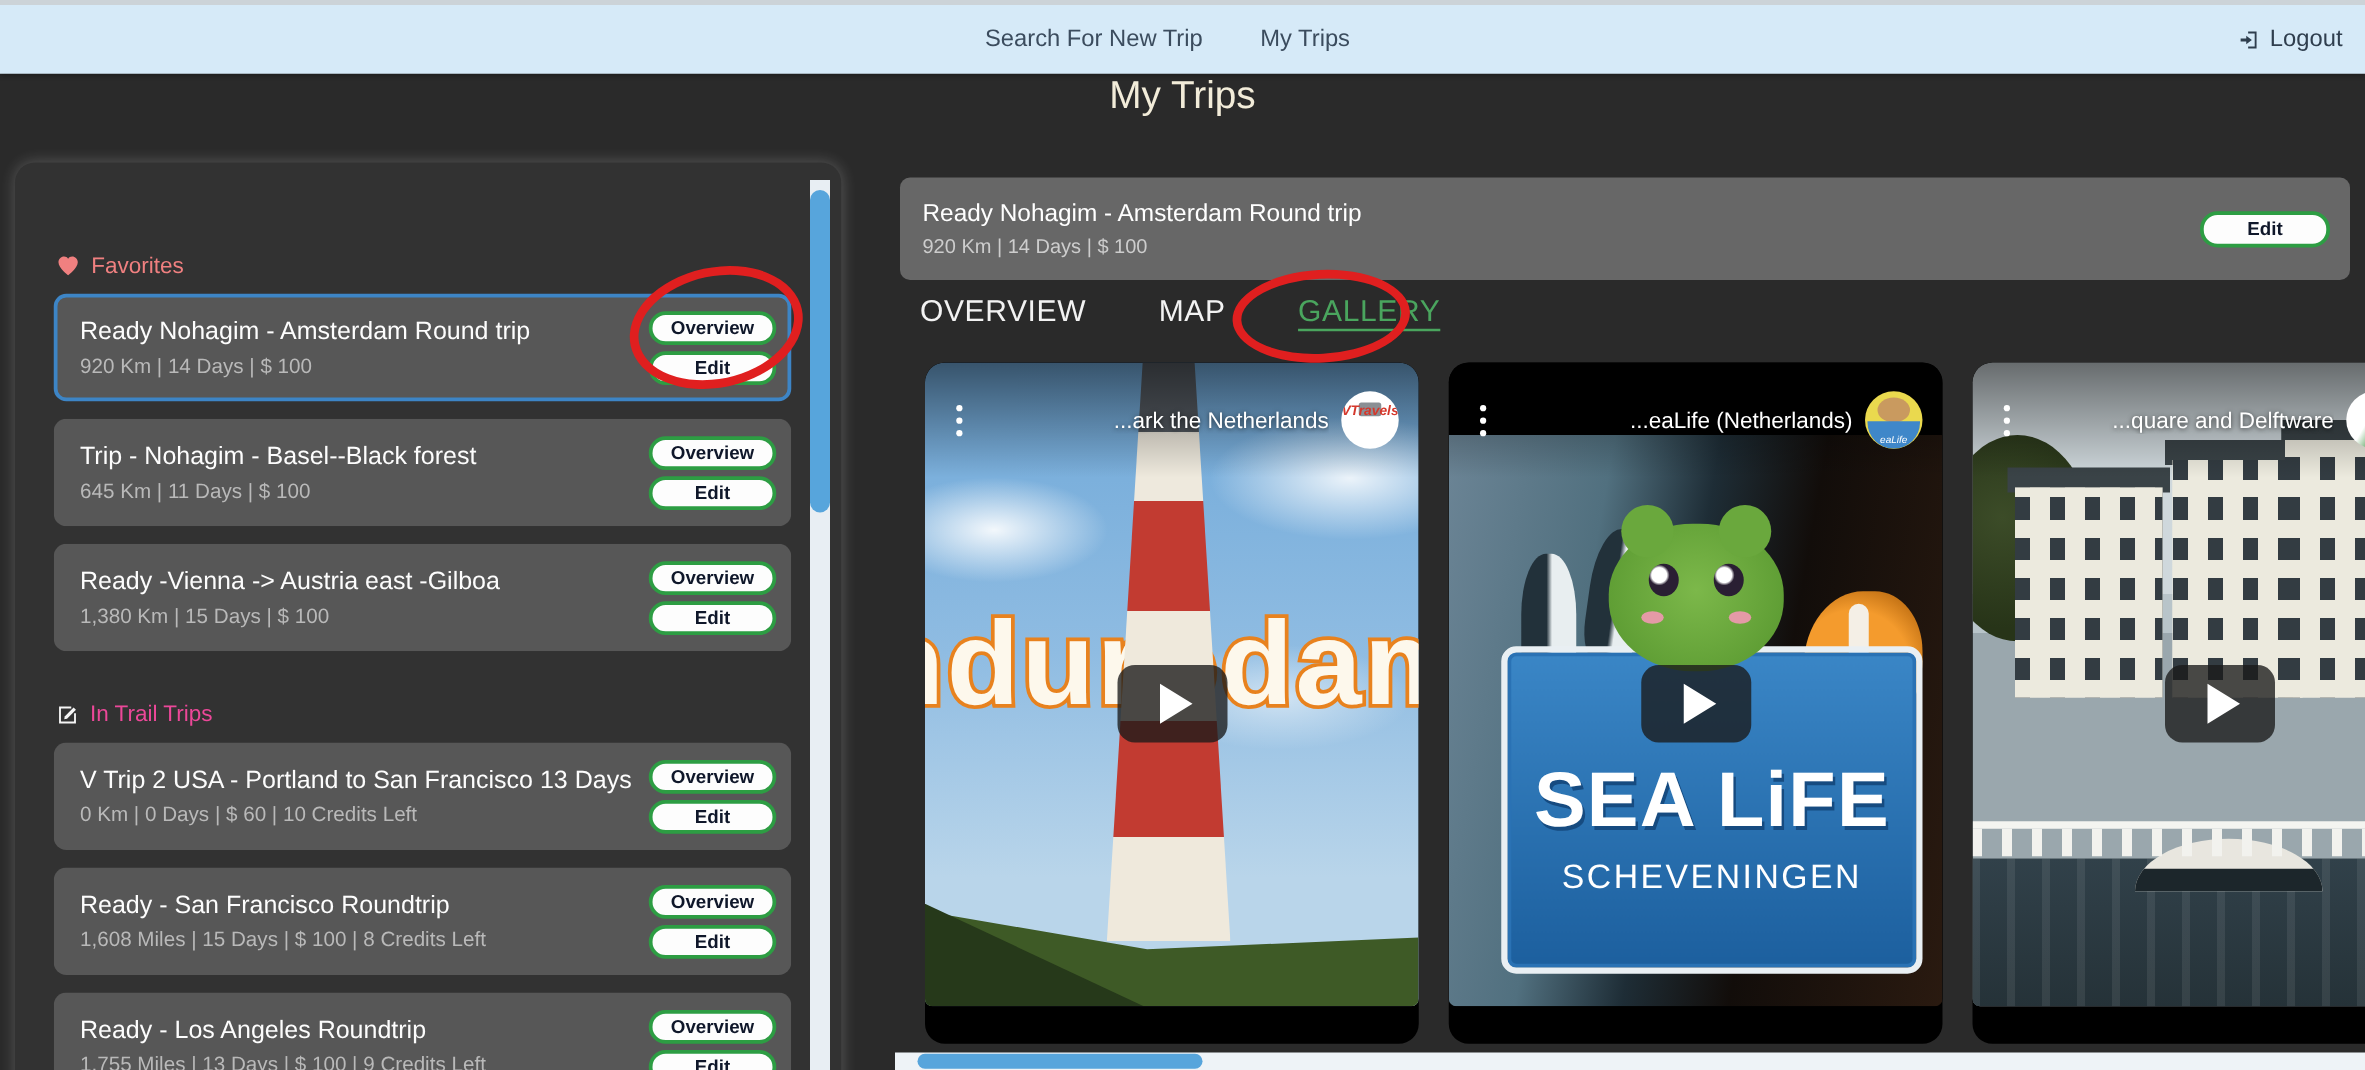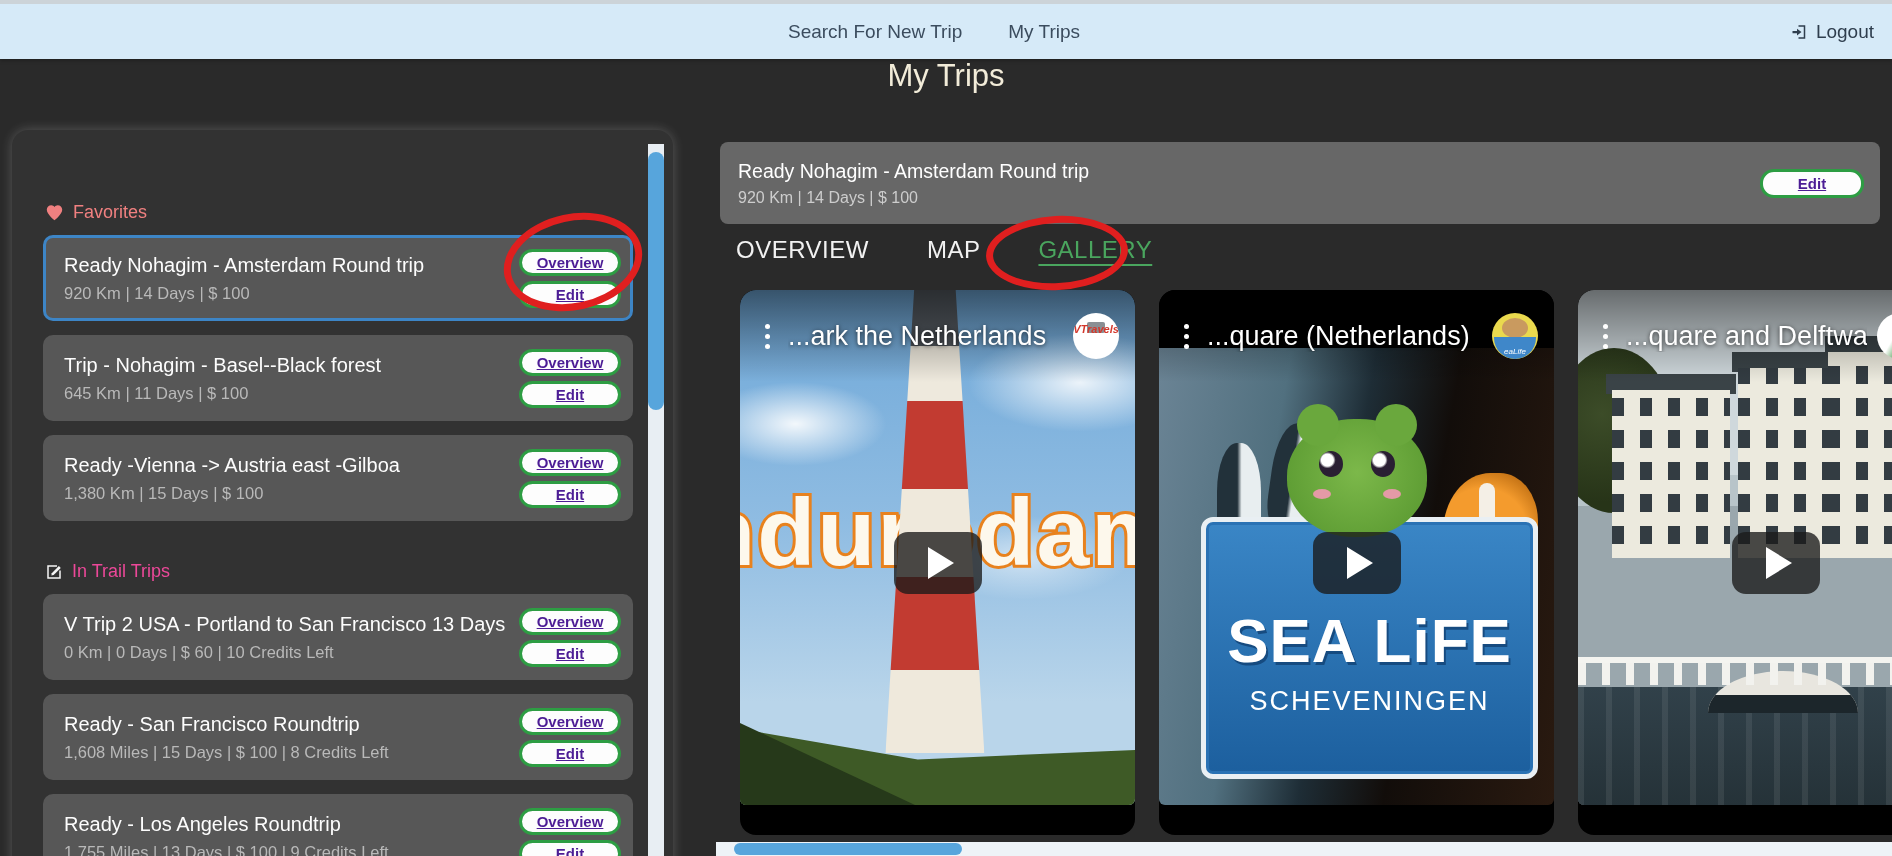--- a/index.html
+++ b/index.html
@@ -29,22 +29,22 @@
   .section-label.trail{color:#ec4899;margin-top:40px;}
   .trip-card{width:590px;height:86px;background:#575757;border:3px solid transparent;
              border-radius:10px;margin-bottom:14px;display:flex;align-items:center;
              justify-content:space-between;padding:0 9px 0 18px;cursor:pointer;}
   .trip-card.selected{border-color:#3d85c6;}
   .trip-text{min-width:0;}
   .trip-title{font-size:20px;color:#fdfdfd;margin-bottom:7px;white-space:nowrap;}
   .trip-meta{font-size:16.5px;color:#b9b9b9;white-space:nowrap;}
   .btn-col{display:flex;flex-direction:column;gap:5px;flex:none;}
   .pill{width:102px;height:27px;border-radius:14px;background:#fdfdfd;border:3px solid #2d9d43;
-        color:#4c1d95;font-weight:bold;font-size:15px;display:flex;align-items:center;
-        justify-content:center;cursor:pointer;font-family:"Liberation Sans",sans-serif;padding:0;text-decoration:underline;}
+        color:#0f172a;font-weight:bold;font-size:15px;display:flex;align-items:center;
+        justify-content:center;cursor:pointer;font-family:"Liberation Sans",sans-serif;padding:0;}
 
   
   .vscroll{position:absolute;right:9px;top:14px;width:16px;height:732px;background:#e8eef3;}
   .vthumb{position:absolute;top:8px;left:0;width:16px;height:258px;background:#57a5dc;border-radius:8px;}
 
   
   .main-header{position:absolute;left:720px;top:142px;width:1160px;height:82px;background:#676767;
                border-radius:8px;display:flex;align-items:center;justify-content:space-between;
                padding:0 16px 0 18px;z-index:3;}
   .mh-title{font-size:19.5px;color:#ffffff;margin-bottom:6px;}
@@ -57,21 +57,21 @@
 
   
   .gallery{position:absolute;left:740px;top:290px;display:flex;gap:24px;z-index:3;}
   .vcard{position:relative;width:395px;height:545px;background:#000;border-radius:16px;
          overflow:hidden;flex:none;}
   .thumb{position:absolute;left:0;right:0;top:0;bottom:30px;overflow:hidden;border-radius:16px 16px 6px 6px;}
   .vheader{position:absolute;top:0;left:0;right:0;height:92px;z-index:6;display:flex;align-items:center;
            padding:0 16px;gap:10px;background:linear-gradient(rgba(0,0,0,.5),rgba(0,0,0,0));}
   .kebab{width:22px;display:flex;flex-direction:column;gap:5px;align-items:center;cursor:pointer;flex:none;}
   .kebab i{width:5px;height:5px;border-radius:50%;background:#fff;}
-  .vtitle{flex:1;text-align:left;color:#fff;font-size:27px;text-shadow:0 1px 4px rgba(0,0,0,.7);
+  .vtitle{flex:1;text-align:right;color:#fff;font-size:18px;text-shadow:0 1px 4px rgba(0,0,0,.7);
           white-space:nowrap;overflow:hidden;}
   .avatar{position:relative;width:46px;height:46px;border-radius:50%;flex:none;overflow:hidden;cursor:pointer;}
   .avatar1{background:#fff;}
   .avatar1 .cam{position:absolute;top:9px;left:50%;transform:translateX(-50%);width:18px;height:11px;
                 background:#8a8f94;border-radius:2px;}
   .avatar1 .ch{position:absolute;bottom:24px;width:100%;text-align:center;font-size:11px;font-weight:bold;
                font-style:italic;color:#d4382c;}
   .avatar2{background:#ead94e;}
   .avatar2 .hamhead{position:absolute;top:5px;left:50%;transform:translateX(-50%);width:26px;height:20px;
                     background:#c99a5f;border-radius:50%;}
@@ -334,21 +334,21 @@
               <i></i>
             </div>
         </div>
       </div>
       <div class="vheader">
         <span class="kebab">
             <i></i>
             <i></i>
             <i></i>
           </span>
-        <span class="vtitle">...quare (Netherlands)</span>
+        <span class="vtitle">...eaLife (Netherlands)</span>
         <span class="avatar avatar2">
           <span class="hamhead"></span>
           <span class="bowl"></span>
           <span class="ch">eaLife</span>
         </span>
       </div>
       <div class="playbtn"></div>
     </div>
 
     <div class="vcard">

